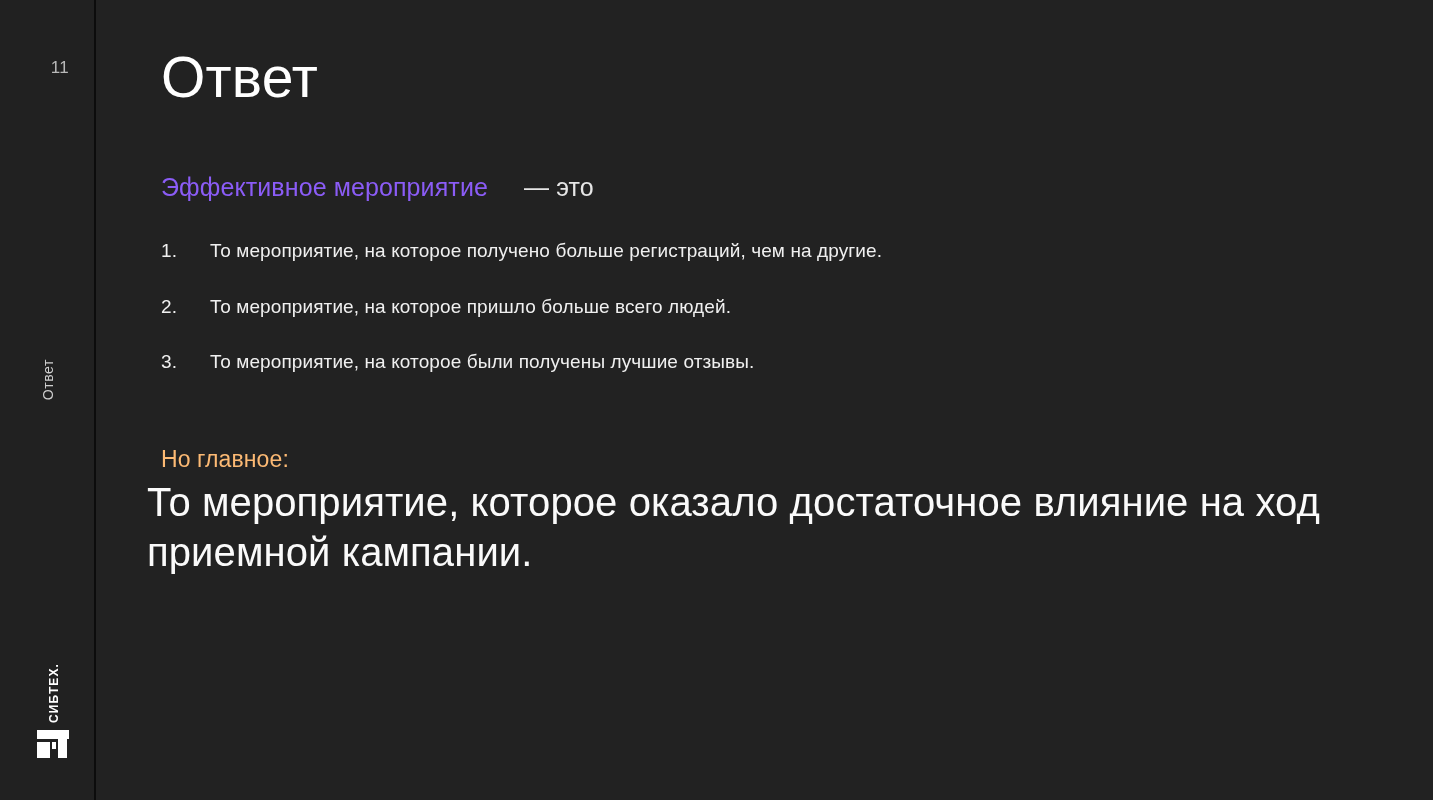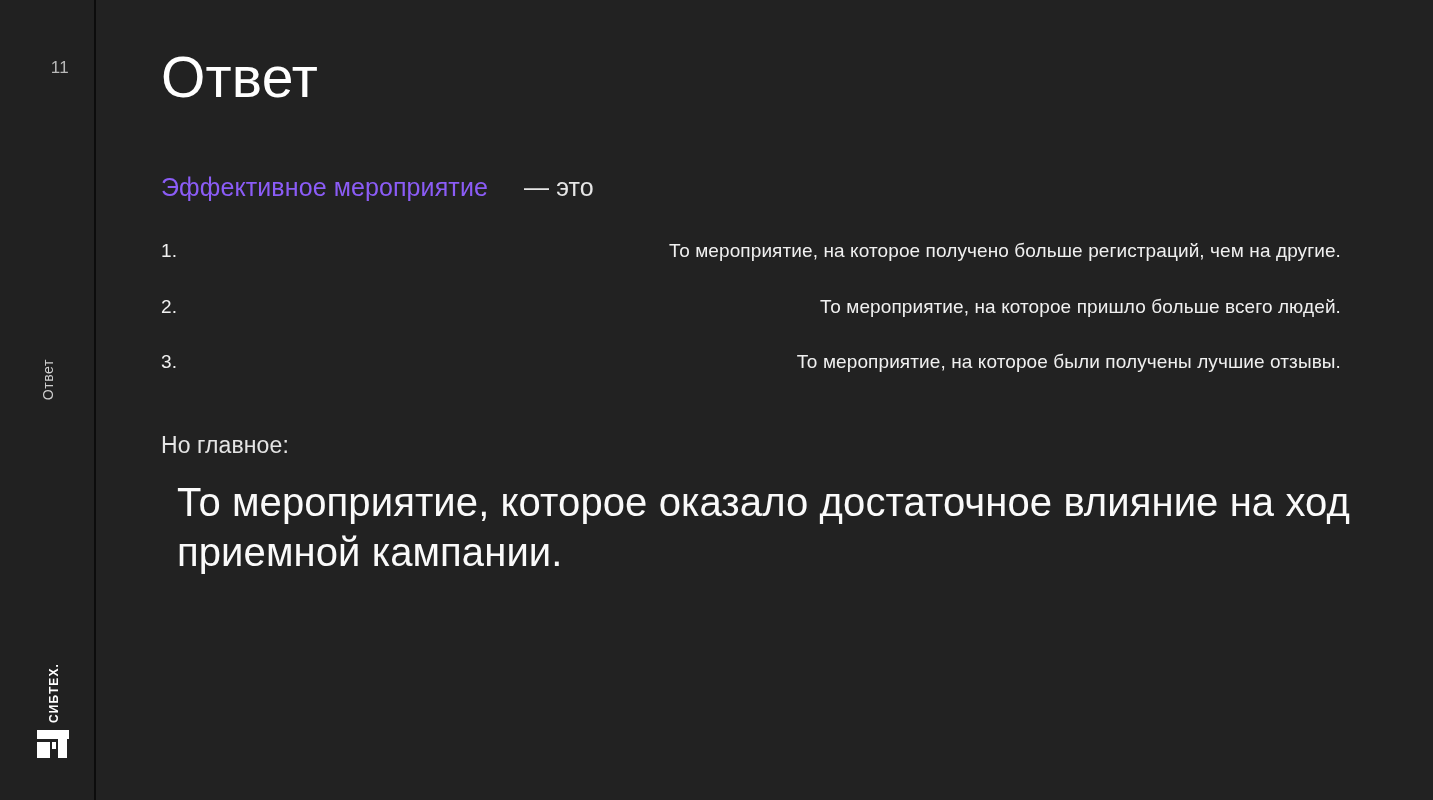--- a/index.html
+++ b/index.html
@@ -178,36 +178,35 @@
     flex: 0 0 49px;
     width: 49px;
     font-size: 19px;
     color: #f0f0f0;
     letter-spacing: 0.2px;
   }
 
   .list-text {
     flex: 1 1 auto;
     letter-spacing: 0.1px;
-    text-align: right;
   }
 
   .kicker {
     position: absolute;
     left: 65px;
-    top: 432px;
+    top: 446px;
     font-size: 23px;
     font-weight: 400;
     letter-spacing: 0.1px;
-    color: #e5e5e5;
+    color: #fdba74;
   }
 
   .conclusion {
     position: absolute;
-    left: 81px;
+    left: 51px;
     top: 478px;
     width: 1230px;
     font-size: 40px;
     font-weight: 300;
     line-height: 1.24;
     letter-spacing: 0.1px;
     color: #fafafa;
   }
 </style>
 </head>

